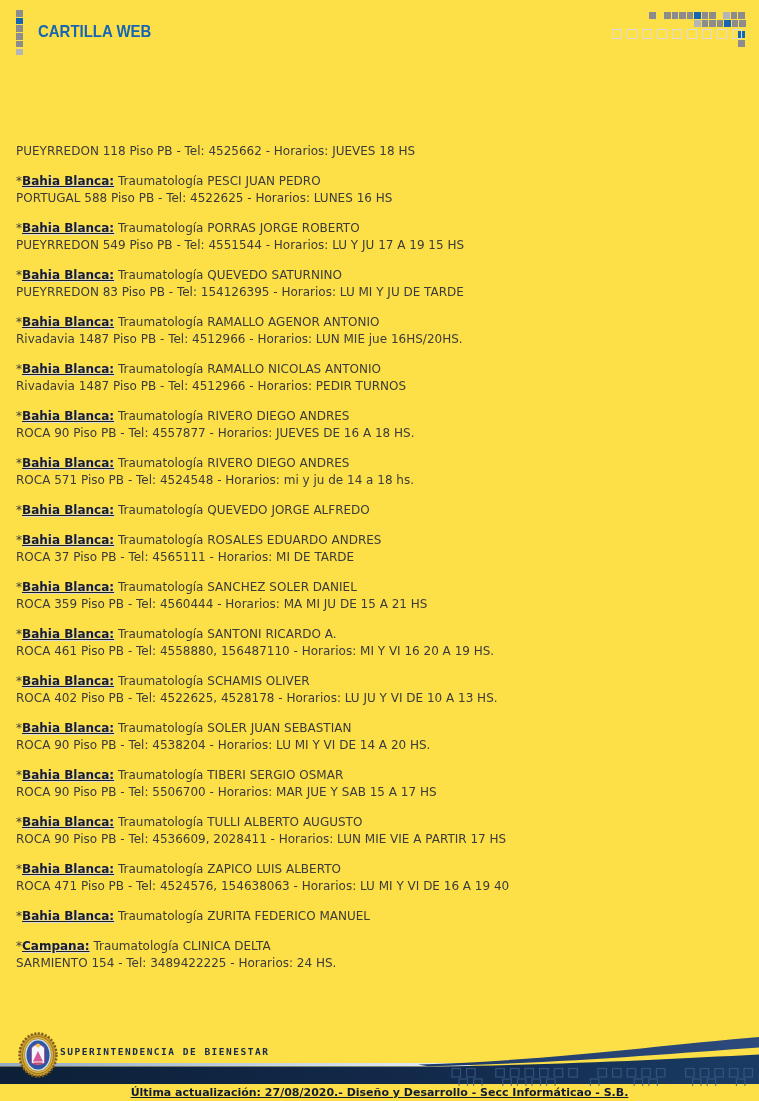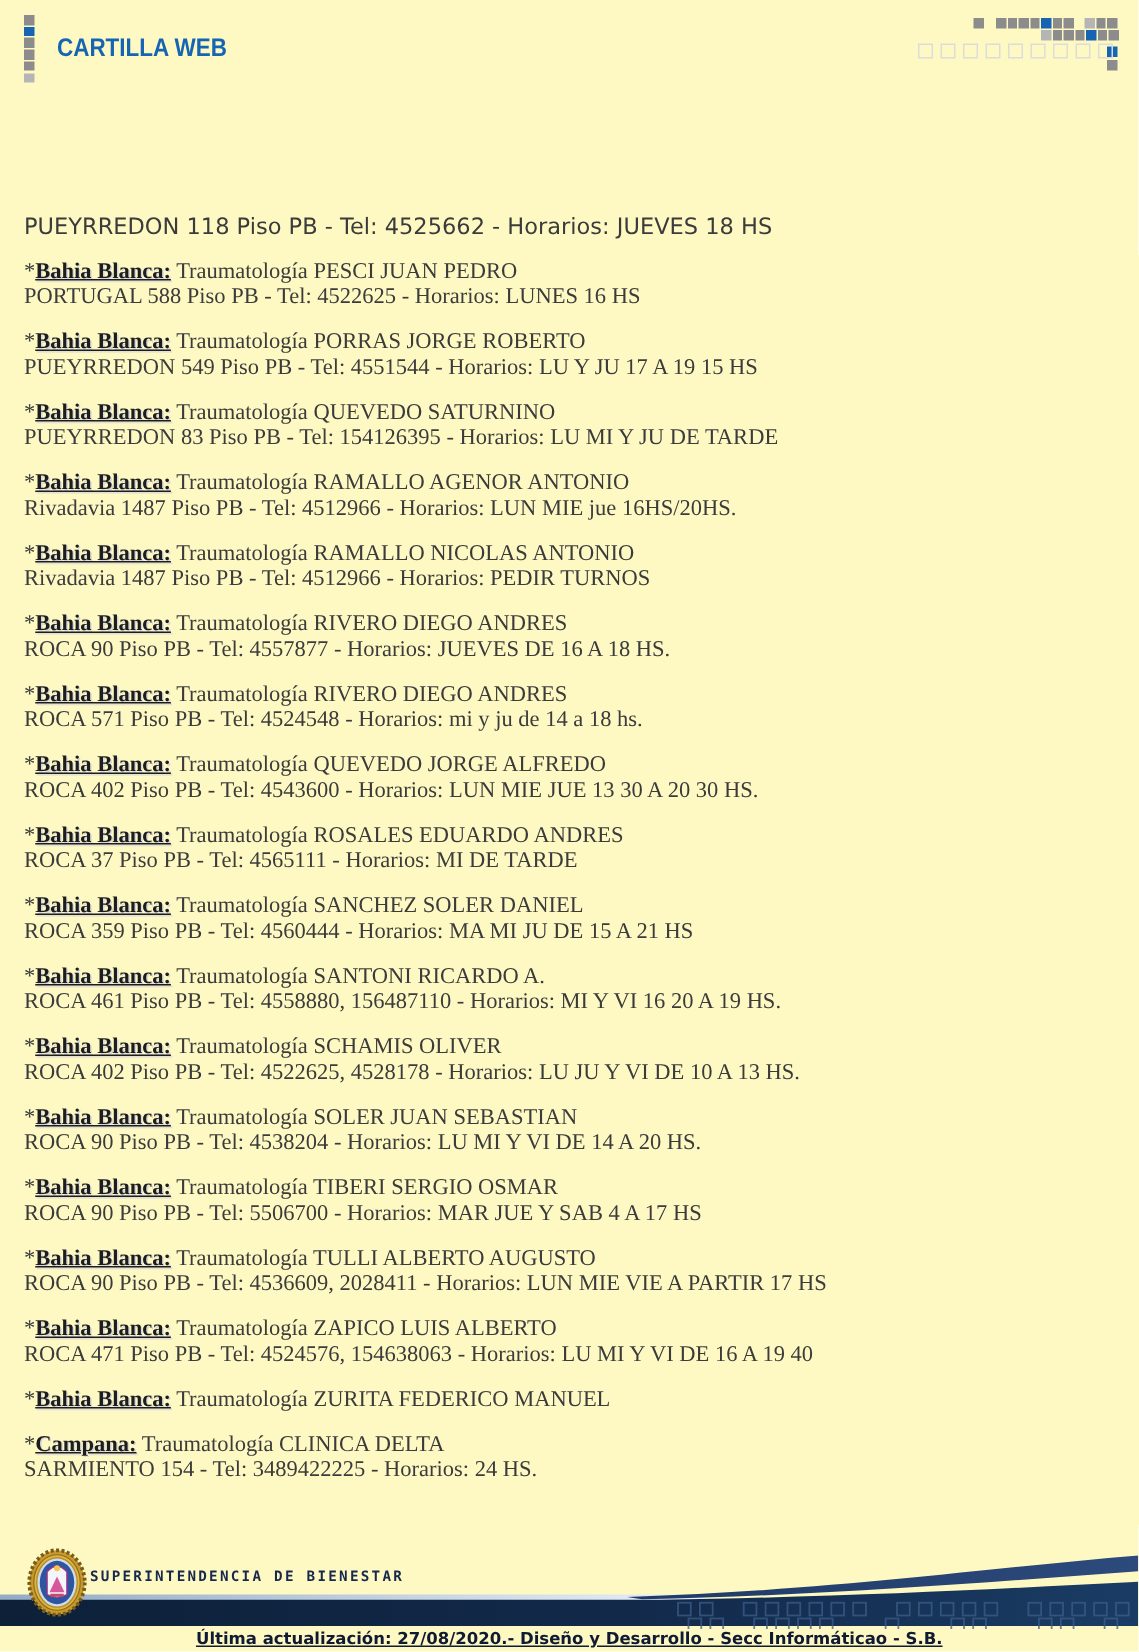--- a/index.html
+++ b/index.html
@@ -1,41 +1,41 @@
 <!DOCTYPE html>
 <html><head>
 <meta charset="utf-8">
 <style>
   * { margin:0; padding:0; box-sizing:border-box; }
   html,body { background:#ffffff; }
   .page {
     position:relative; width:759px; height:1101px; margin:0 auto;
-    background:#fef9c3; overflow:hidden;
+    background:#fde047; overflow:hidden;
     font-family:"DejaVu Sans", sans-serif;
   }
   
   .hdr { position:absolute; top:0; left:0; width:759px; height:60px; }
   .logo-strip { position:absolute; left:16px; top:10px; width:7px; height:47px; }
   .logo-strip .sq { position:absolute; width:6.5px; height:6.5px; }
   .logo-text {
     position:absolute; left:38px; top:22px;
     font-family:"Liberation Sans", sans-serif;
     font-weight:bold; font-size:17px; color:#1565b4;
     letter-spacing:0px; transform:scaleX(0.88); transform-origin:left center;
     white-space:nowrap;
   }
   .mosaic { position:absolute; top:0; right:0; width:145px; height:60px; }
   .mosaic .sq { position:absolute; }
   
   .content {
     position:absolute; left:16px; top:143px; width:560px;
-    font-size:15px; line-height:17px; color:#3b3b3b;
+    font-size:12px; line-height:17px; color:#3b3b3b;
   }
   .orphan { margin-bottom:13px; white-space:nowrap; }
-  .entry { margin-bottom:13px;font-family:Liberation Serif, serif; }
+  .entry { margin-bottom:13px; }
   .entry .head, .entry .detail { white-space:nowrap; }
   .entry .star { color:#3b3b3b; }
   .entry .loc {
     font-weight:bold; color:#1d1d1d; text-decoration:underline;
     text-shadow:1px 1px 0 #d8d8d8;
   }
   
   .ftr { position:absolute; left:0; top:1030px; width:714px; height:71px; }
   .crest { position:absolute; left:18px; top:2px; }
   .org-name {
@@ -132,21 +132,20 @@
     <div class="detail">ROCA 90 Piso PB - Tel: 4557877 - Horarios: JUEVES DE 16 A 18 HS.</div>
   </div>
 
   <div class="entry">
     <div class="head"><span class="star">*</span><span class="loc">Bahia Blanca:</span> <span class="spec">Traumatología</span> <span class="pname">RIVERO DIEGO ANDRES</span></div>
     <div class="detail">ROCA 571 Piso PB - Tel: 4524548 - Horarios: mi y ju de 14 a 18 hs.</div>
   </div>
 
   <div class="entry">
     <div class="head"><span class="star">*</span><span class="loc">Bahia Blanca:</span> <span class="spec">Traumatología</span> <span class="pname">QUEVEDO JORGE ALFREDO</span></div>
-    <div class="detail">ROCA 402 Piso PB - Tel: 4543600 - Horarios: LUN MIE JUE 13 30 A 20 30 HS.</div>
   </div>
 
   <div class="entry">
     <div class="head"><span class="star">*</span><span class="loc">Bahia Blanca:</span> <span class="spec">Traumatología</span> <span class="pname">ROSALES EDUARDO ANDRES</span></div>
     <div class="detail">ROCA 37 Piso PB - Tel: 4565111 - Horarios: MI DE TARDE</div>
   </div>
 
   <div class="entry">
     <div class="head"><span class="star">*</span><span class="loc">Bahia Blanca:</span> <span class="spec">Traumatología</span> <span class="pname">SANCHEZ SOLER DANIEL</span></div>
     <div class="detail">ROCA 359 Piso PB - Tel: 4560444 - Horarios: MA MI JU DE 15 A 21 HS</div>
@@ -162,21 +161,21 @@
     <div class="detail">ROCA 402 Piso PB - Tel: 4522625, 4528178 - Horarios: LU JU Y VI DE 10 A 13 HS.</div>
   </div>
 
   <div class="entry">
     <div class="head"><span class="star">*</span><span class="loc">Bahia Blanca:</span> <span class="spec">Traumatología</span> <span class="pname">SOLER JUAN SEBASTIAN</span></div>
     <div class="detail">ROCA 90 Piso PB - Tel: 4538204 - Horarios: LU MI Y VI DE 14 A 20 HS.</div>
   </div>
 
   <div class="entry">
     <div class="head"><span class="star">*</span><span class="loc">Bahia Blanca:</span> <span class="spec">Traumatología</span> <span class="pname">TIBERI SERGIO OSMAR</span></div>
-    <div class="detail">ROCA 90 Piso PB - Tel: 5506700 - Horarios: MAR JUE Y SAB 4 A 17 HS</div>
+    <div class="detail">ROCA 90 Piso PB - Tel: 5506700 - Horarios: MAR JUE Y SAB 15 A 17 HS</div>
   </div>
 
   <div class="entry">
     <div class="head"><span class="star">*</span><span class="loc">Bahia Blanca:</span> <span class="spec">Traumatología</span> <span class="pname">TULLI ALBERTO AUGUSTO</span></div>
     <div class="detail">ROCA 90 Piso PB - Tel: 4536609, 2028411 - Horarios: LUN MIE VIE A PARTIR 17 HS</div>
   </div>
 
   <div class="entry">
     <div class="head"><span class="star">*</span><span class="loc">Bahia Blanca:</span> <span class="spec">Traumatología</span> <span class="pname">ZAPICO LUIS ALBERTO</span></div>
     <div class="detail">ROCA 471 Piso PB - Tel: 4524576, 154638063 - Horarios: LU MI Y VI DE 16 A 19 40</div>

